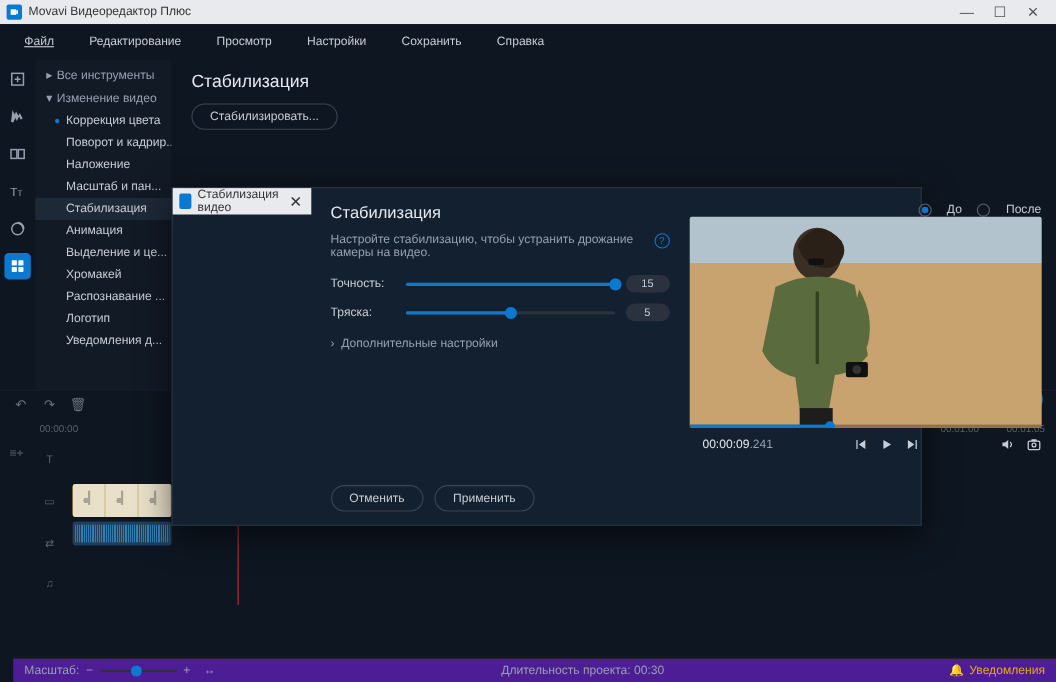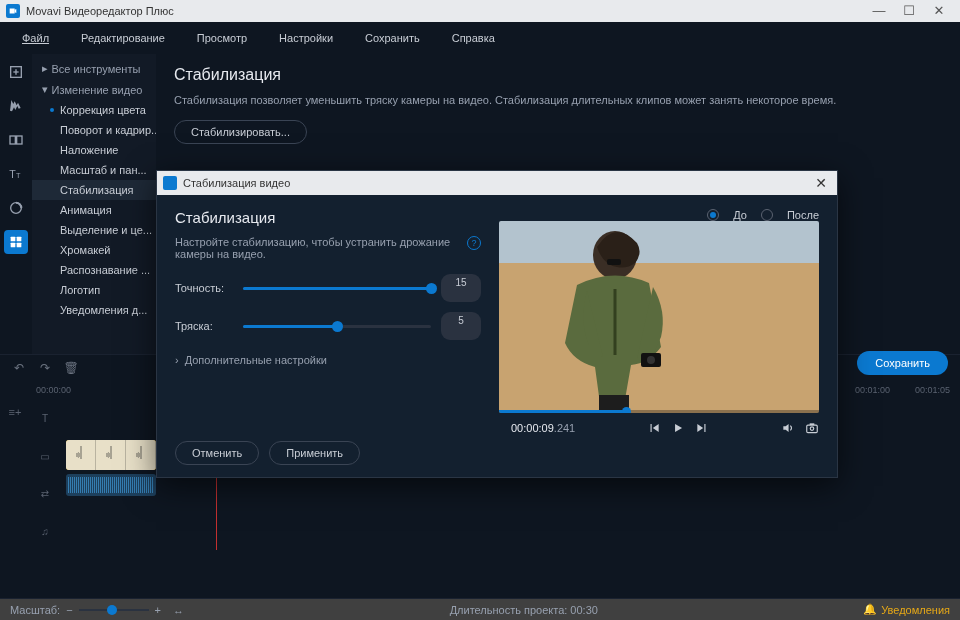--- a/index.html
+++ b/index.html
@@ -51,44 +51,44 @@
 .playhead { position: absolute; left: 186px; top: 0; width: 1px; height: 150px; background: #c23030; }
 .playhead::before { content: ""; position: absolute; top: -4px; left: -4px; width: 9px; height: 6px; background: #c23030; clip-path: polygon(0 0, 100% 0, 50% 100%); }
 .clip { position: absolute; border-radius: 3px; overflow: hidden; }
 .clip.video { left: 36px; top: 40px; width: 90px; height: 30px; background: #f4c430; display: flex; }
 .clip.video .thumb { flex: 1; background: #e8e0c8; border-right: 1px solid rgba(0,0,0,.2); position: relative; }
 .clip.video .thumb::after { content: ""; position: absolute; inset: 4px; background: radial-gradient(circle at 40% 50%, #333 0 15%, transparent 16%), linear-gradient(#333 0 0) 50% 20% / 2px 60% no-repeat; opacity: .35; }
 .clip.audio { left: 36px; top: 74px; width: 90px; height: 22px; background: #1d3f5c; }
 .clip.audio::after { content: ""; position: absolute; inset: 3px 2px; background: repeating-linear-gradient(90deg, #3a8cc6 0 1px, transparent 1px 2px); opacity: .8; }
 
 
-.statusbar { position: absolute; bottom: 0; left: 0; right: 0; height: 22px; background: #404040; border-top: 1px solid #1a2230; display: flex; align-items: center; padding: 0 10px; font-size: 11px; color: #97a0af; }
+.statusbar { position: absolute; bottom: 0; left: 12px; right: 0; height: 22px; background: #4c1d95; border-top: 1px solid #1a2230; display: flex; align-items: center; padding: 0 10px; font-size: 11px; color: #97a0af; }
 .statusbar .zoom { display: flex; align-items: center; gap: 6px; }
 .statusbar .zoom-track { width: 70px; height: 2px; background: #2a3240; position: relative; }
 .statusbar .zoom-track .knob { position: absolute; left: 28px; top: -4px; width: 10px; height: 10px; border-radius: 50%; background: #0b79d0; }
 .statusbar .center { flex: 1; text-align: center; }
 .statusbar .notif { color: #e6a817; display: flex; align-items: center; gap: 4px; }
 
 
-.modal { position: absolute; left: 156px; top: 170px; width: 682px; height: 308px; background: #13202f; border: 1px solid #2a3544; box-shadow: 0 8px 30px rgba(0,0,0,.6); display: flex; flex-direction: column; z-index: 20; }
+.modal { position: absolute; left: 156px; top: 170px; width: 682px; height: 308px; background: #13202f; border: 1px solid #2a3544; box-shadow: 0 8px 30px rgba(0,0,0,.6); display: flex; flex-direction: row; z-index: 20; }
 .modal-title { height: 24px; background: #e8eaed; color: #333; display: flex; align-items: center; padding: 0 6px; font-size: 11px; }
 .modal-title .logo { width: 14px; height: 14px; background: #0b79d0; border-radius: 2px; margin-right: 6px; }
 .modal-title .spacer { flex: 1; }
 .modal-title .x { width: 20px; text-align: center; font-size: 14px; }
 .modal-body { flex: 1; display: flex; padding: 14px 18px 12px; gap: 18px; }
 .modal-left { width: 308px; display: flex; flex-direction: column; }
 .modal-left h3 { font-size: 15px; color: #e6e9ef; font-weight: 500; margin-bottom: 10px; }
 .modal-left .desc { font-size: 11px; color: #97a0af; margin-bottom: 14px; display: flex; align-items: flex-start; gap: 8px; }
 .modal-left .help { width: 14px; height: 14px; border: 1px solid #0b79d0; border-radius: 50%; color: #0b79d0; font-size: 9px; display: flex; align-items: center; justify-content: center; flex-shrink: 0; }
 .slider-row { display: flex; align-items: center; gap: 10px; margin-bottom: 10px; font-size: 11px; }
 .slider-row .lbl { width: 58px; color: #c8cdd5; }
 .slider-row .track { flex: 1; height: 3px; background: #2a3240; border-radius: 2px; position: relative; }
 .slider-row .track .fill { position: absolute; left: 0; top: 0; height: 100%; background: #0b79d0; border-radius: 2px; }
 .slider-row .track .knob { position: absolute; top: -4px; width: 11px; height: 11px; border-radius: 50%; background: #0b79d0; margin-left: -5px; }
-.slider-row .val { width: 40px; height: 28px; background: #2a3240; border-radius: 9px; text-align: center; font-size: 10px; line-height: 18px; color: #c8cdd5; }
+.slider-row .val { width: 40px; height: 16px; background: #2a3240; border-radius: 9px; text-align: center; font-size: 10px; line-height: 18px; color: #c8cdd5; }
 .adv { font-size: 11px; color: #97a0af; display: flex; align-items: center; gap: 6px; margin-top: 4px; }
 .modal-left .footer { margin-top: auto; display: flex; gap: 10px; }
 .modal-right { flex: 1; display: flex; flex-direction: column; }
 .before-after { display: flex; justify-content: flex-end; gap: 14px; margin-bottom: 0; font-size: 11px; align-items: center; }
 .radio { width: 12px; height: 12px; border: 1px solid #5a6270; border-radius: 50%; display: inline-flex; align-items: center; justify-content: center; }
 .radio.on::after { content: ""; width: 6px; height: 6px; border-radius: 50%; background: #0b79d0; }
 .preview { width: 320px; height: 192px; background: linear-gradient(#b3c3ce 0 22%, #c8a370 22% 100%); position: relative; overflow: hidden; border-radius: 2px; }
 .person { position: absolute; left: 38px; top: 8px; width: 170px; height: 184px; }
 .progress { position: absolute; bottom: 0; left: 0; right: 0; height: 3px; background: rgba(0,0,0,.3); }
 .progress .pfill { height: 100%; width: 40%; background: #0b79d0; position: relative; }
@@ -212,21 +212,20 @@
         <span>Логотип</span>
       </div>
     <div class="sub">
         <span class="nodot"></span>
         <span>Уведомления д...</span>
       </div>
   </div>
 
   <div class="content">
     <h2>Стабилизация</h2>
-    <p>Стабилизация позволяет уменьшить тряску камеры на видео. Стабилизация длительных клипов может занять некоторое время.</p>
     <button class="btn-outline">Стабилизировать...</button>
   </div>
 </div>
 
 <div class="timeline-top">
   <div class="tbtn">↶</div>
   <div class="tbtn">↷</div>
   <div class="tbtn">🗑</div>
   <span class="spacer"></span>
 </div>

